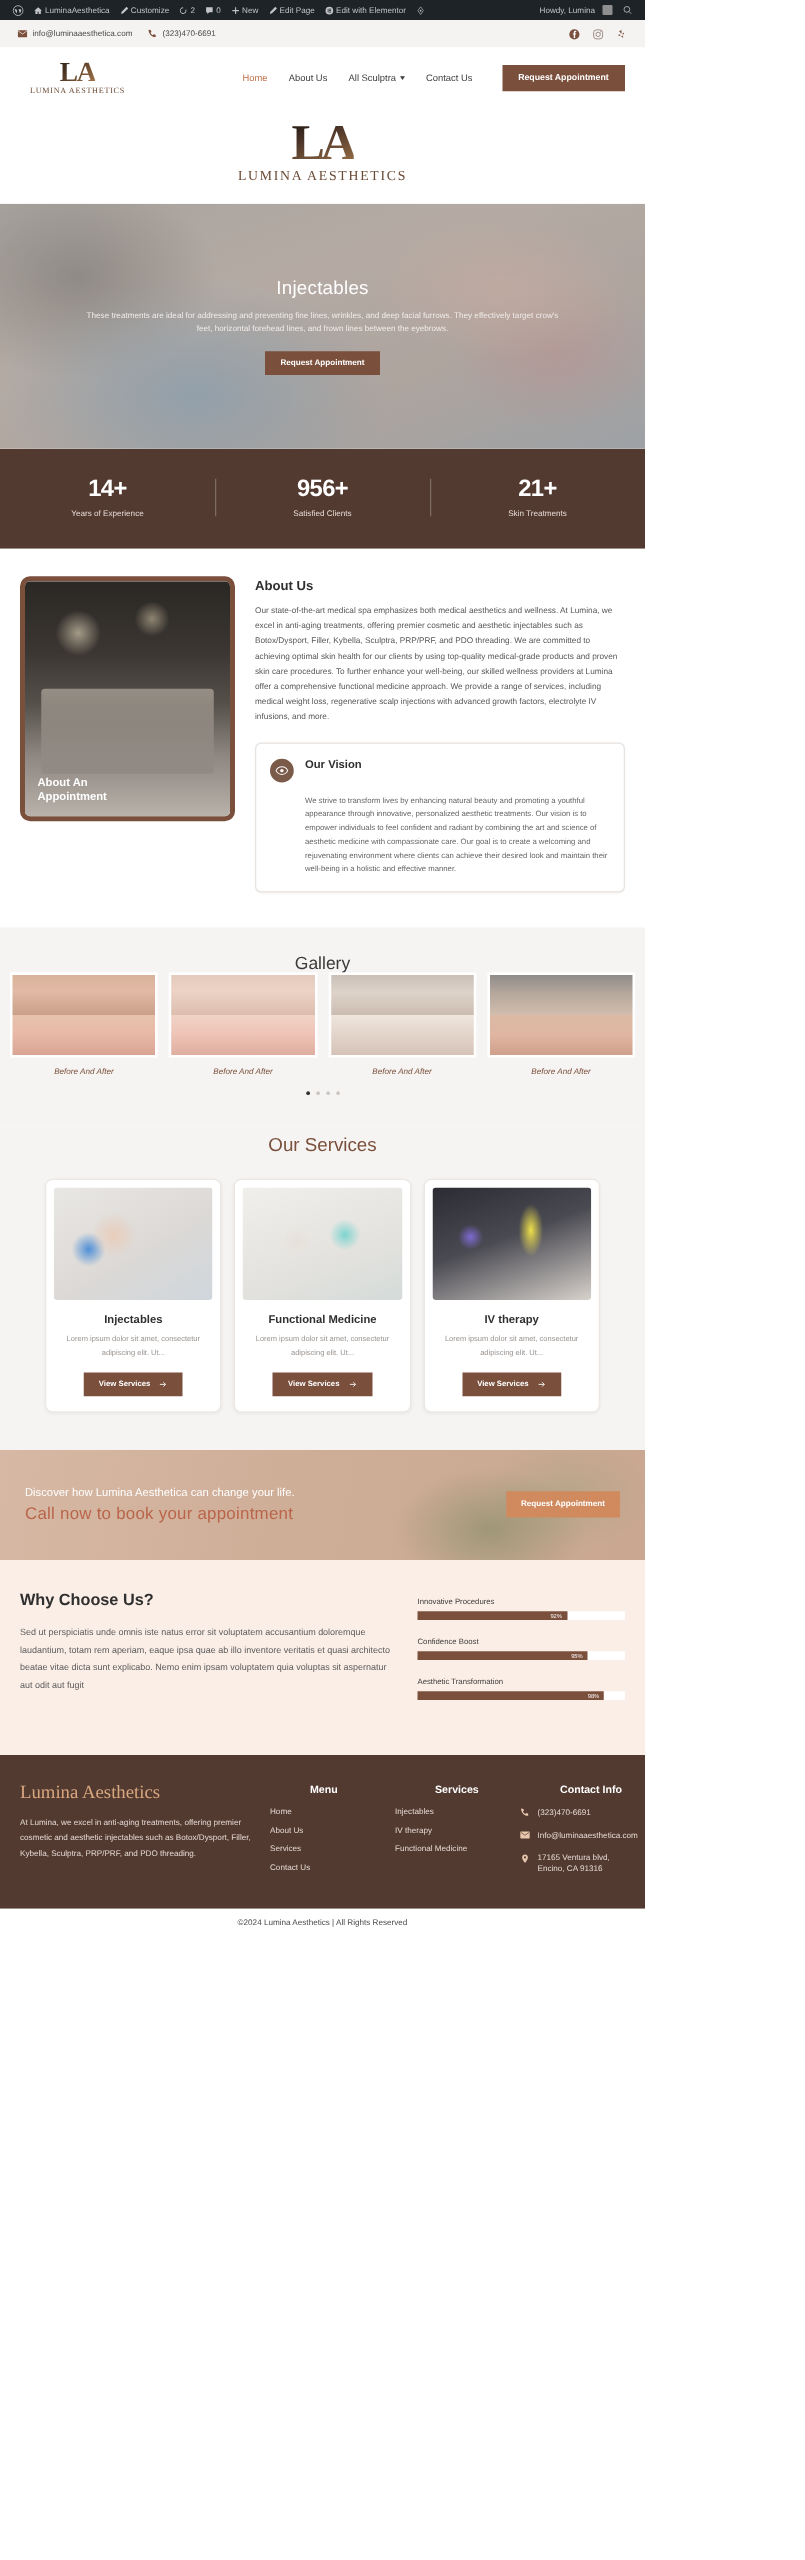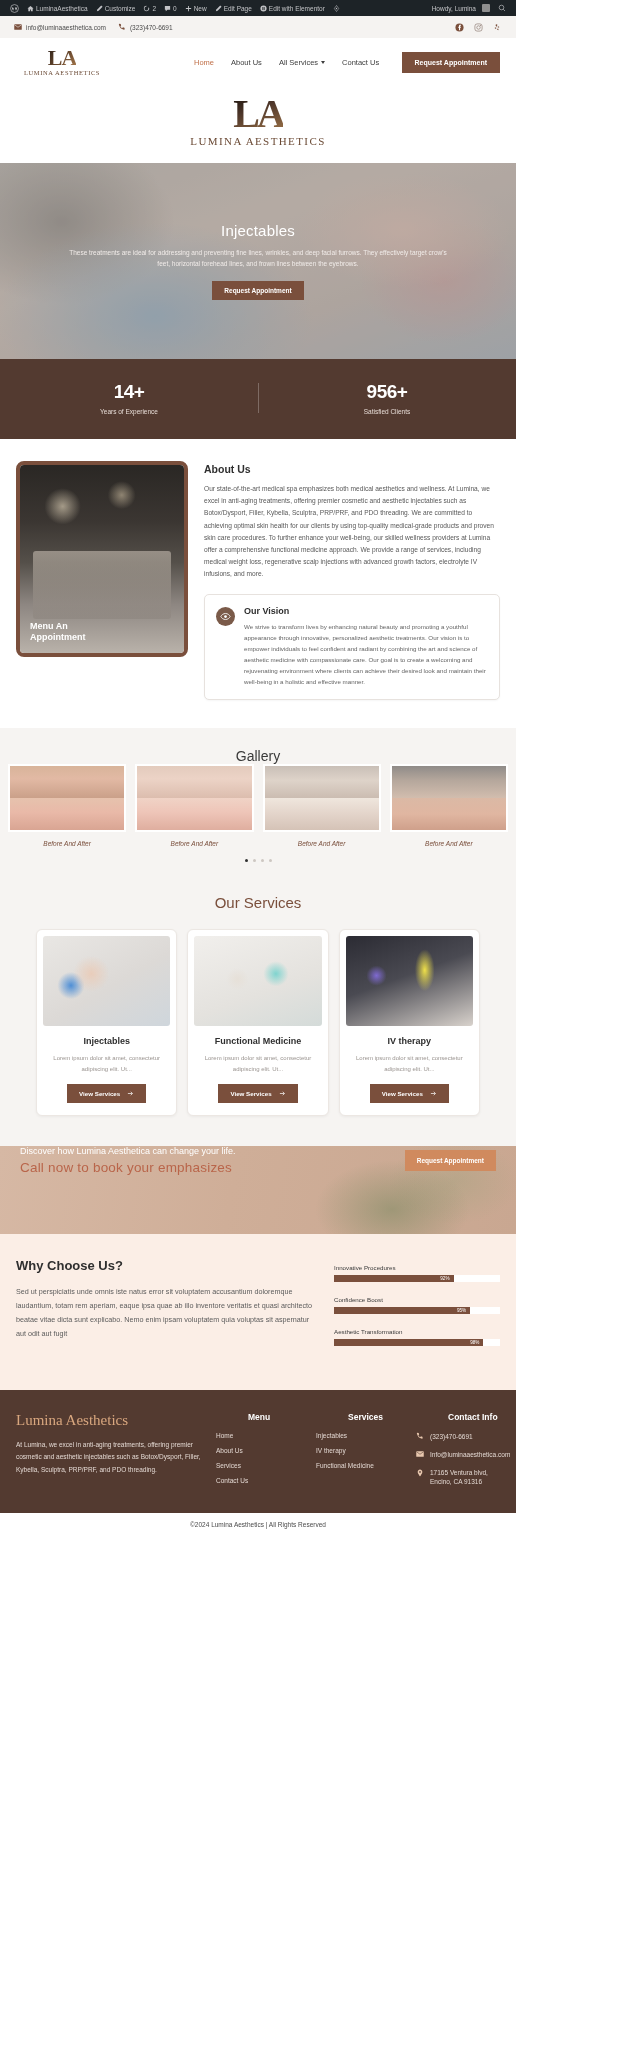--- a/index.html
+++ b/index.html
@@ -141,21 +141,21 @@
   .about-h { font-size:10.5px; font-weight:700; color:#2f2f2f; margin-bottom:8px; }
   .about-p { font-size:6.6px; line-height:1.85; color:#585858; }
   .vision-card {
     margin-top:13px; border:1px solid #e7e2de; border-radius:5px; background:#fff;
     padding:11px 11px 12px 11px; display:flex; gap:9px; box-shadow:0 1px 2px rgba(0,0,0,.04);
   }
   .vision-icon {
     width:19px; height:19px; flex:0 0 19px; border-radius:50%; background:#7a5a49;
     display:flex; align-items:center; justify-content:center; margin-top:1px;
   }
-  .vision-h { font-size:9px; font-weight:700; color:#2f2f2f; margin-bottom:5px; }
+  .vision-h { font-size:9px; font-weight:700; color:#2f2f2f; margin-bottom:19px; }
   .vision-p { font-size:6.2px; line-height:1.8; color:#646464; }
 
   
   .gallery { background:#f6f4f2; padding:20px 0 26px; }
   .gallery-h {
     text-align:center; font-size:14px; color:#3a3a3a; font-weight:400;
   }
   .gallery-row { display:flex; gap:9px; padding:0 8px; }
   .g-item { flex:1; }
   .g-frame { background:#fff; padding:2px; }
@@ -182,21 +182,21 @@
   .svc-img { height:90px; border-radius:3px; }
   .svc-title { font-size:9px; font-weight:700; color:#2f2f2f; margin-top:10px; }
   .svc-desc { font-size:6px; line-height:1.7; color:#9a9490; margin-top:7px; padding:0 6px; }
   .svc-btn {
     margin-top:10px; background:#7a4f3c; color:#fff; font-size:6.2px; font-weight:700;
     padding:6px 12px; border:0; cursor:pointer; display:inline-flex; align-items:center; gap:7px;
   }
 
   
   .cta {
-    position:relative; height:88px; overflow:hidden; display:flex; align-items:flex-start;
+    position:relative; height:88px; overflow:hidden; display:flex; align-items:center;
     padding:0 20px;
   }
   .cta-bg {
     position:absolute; inset:0;
     background:
       radial-gradient(ellipse 110px 70px at 76% 72%, rgba(104,128,84,.45), transparent 70%),
       radial-gradient(ellipse 90px 60px at 88% 40%, rgba(150,160,120,.35), transparent 72%),
       linear-gradient(100deg,#d6b8a4 0%,#cfae98 45%,#c9a791 100%);
   }
   .cta-inner { position:relative; z-index:2; display:flex; align-items:center; width:100%; }
@@ -357,21 +357,21 @@
   </div>
 
   <div class="mainnav">
     <a class="brand">
       <span class="brand-mark">LA</span>
       <span class="brand-name">LUMINA AESTHETICS</span>
     </a>
     <div class="nav-links">
       <a class="nav-link active">Home</a>
       <a class="nav-link">About Us</a>
-      <a class="nav-link"><span>All Services</span><i class="caret"></i></a>
+      <a class="nav-link"><span>All Sculptra</span><i class="caret"></i></a>
       <a class="nav-link">Contact Us</a>
     </div>
     <button class="btn-appt">Request Appointment</button>
   </div>
 
   <div class="logoblock">
     <div class="logo-mark">LA</div>
     <div class="logo-name">LUMINA AESTHETICS</div>
   </div>
 
@@ -387,26 +387,30 @@
 
   <div class="stats">
     <div class="stat">
       <div class="stat-num">14+</div>
       <div class="stat-label">Years of Experience</div>
     </div>
     <div class="stat">
       <div class="stat-num">956+</div>
       <div class="stat-label">Satisfied Clients</div>
     </div>
+    <div class="stat">
+      <div class="stat-num">21+</div>
+      <div class="stat-label">Skin Treatments</div>
+    </div>
   </div>
 
   <div class="about">
     <div class="about-photo-wrap">
       <div class="about-photo"></div>
-      <div class="about-photo-cap" style="white-space:pre-line">Menu An
+      <div class="about-photo-cap" style="white-space:pre-line">About An
 Appointment</div>
     </div>
     <div class="about-text">
       <div class="about-h">About Us</div>
       <div class="about-p">Our state-of-the-art medical spa emphasizes both medical aesthetics and wellness. At Lumina, we excel in anti-aging treatments, offering premier cosmetic and aesthetic injectables such as Botox/Dysport, Filler, Kybella, Sculptra, PRP/PRF, and PDO threading. We are committed to achieving optimal skin health for our clients by using top-quality medical-grade products and proven skin care procedures. To further enhance your well-being, our skilled wellness providers at Lumina offer a comprehensive functional medicine approach. We provide a range of services, including medical weight loss, regenerative scalp injections with advanced growth factors, electrolyte IV infusions, and more.</div>
       <div class="vision-card">
         <div class="vision-icon">
           <svg width="11" height="11" viewBox="0 0 16 16">
               <path d="M8 3.6c3 0 5.6 2 6.8 4.4C13.6 10.4 11 12.4 8 12.4S2.4 10.4 1.2 8C2.4 5.6 5 3.6 8 3.6z" fill="none" stroke="#fff" stroke-width="1.2"></path>
               <circle cx="8" cy="8" r="2" fill="#fff"></circle>
@@ -514,21 +518,21 @@
       </div>
 
     </div>
   </div>
 
   <div class="cta">
     <div class="cta-bg"></div>
     <div class="cta-inner">
       <div class="cta-left">
         <div class="cta-l1">Discover how Lumina Aesthetica can change your life.</div>
-        <div class="cta-l2">Call now to book your emphasizes</div>
+        <div class="cta-l2">Call now to book your appointment</div>
       </div>
       <button class="cta-btn">Request Appointment</button>
     </div>
   </div>
 
   <div class="why">
     <div class="why-left">
       <div class="why-h">Why Choose Us?</div>
       <div class="why-p">Sed ut perspiciatis unde omnis iste natus error sit voluptatem accusantium doloremque laudantium, totam rem aperiam, eaque ipsa quae ab illo inventore veritatis et quasi architecto beatae vitae dicta sunt explicabo. Nemo enim ipsam voluptatem quia voluptas sit aspernatur aut odit aut fugit</div>
     </div>

